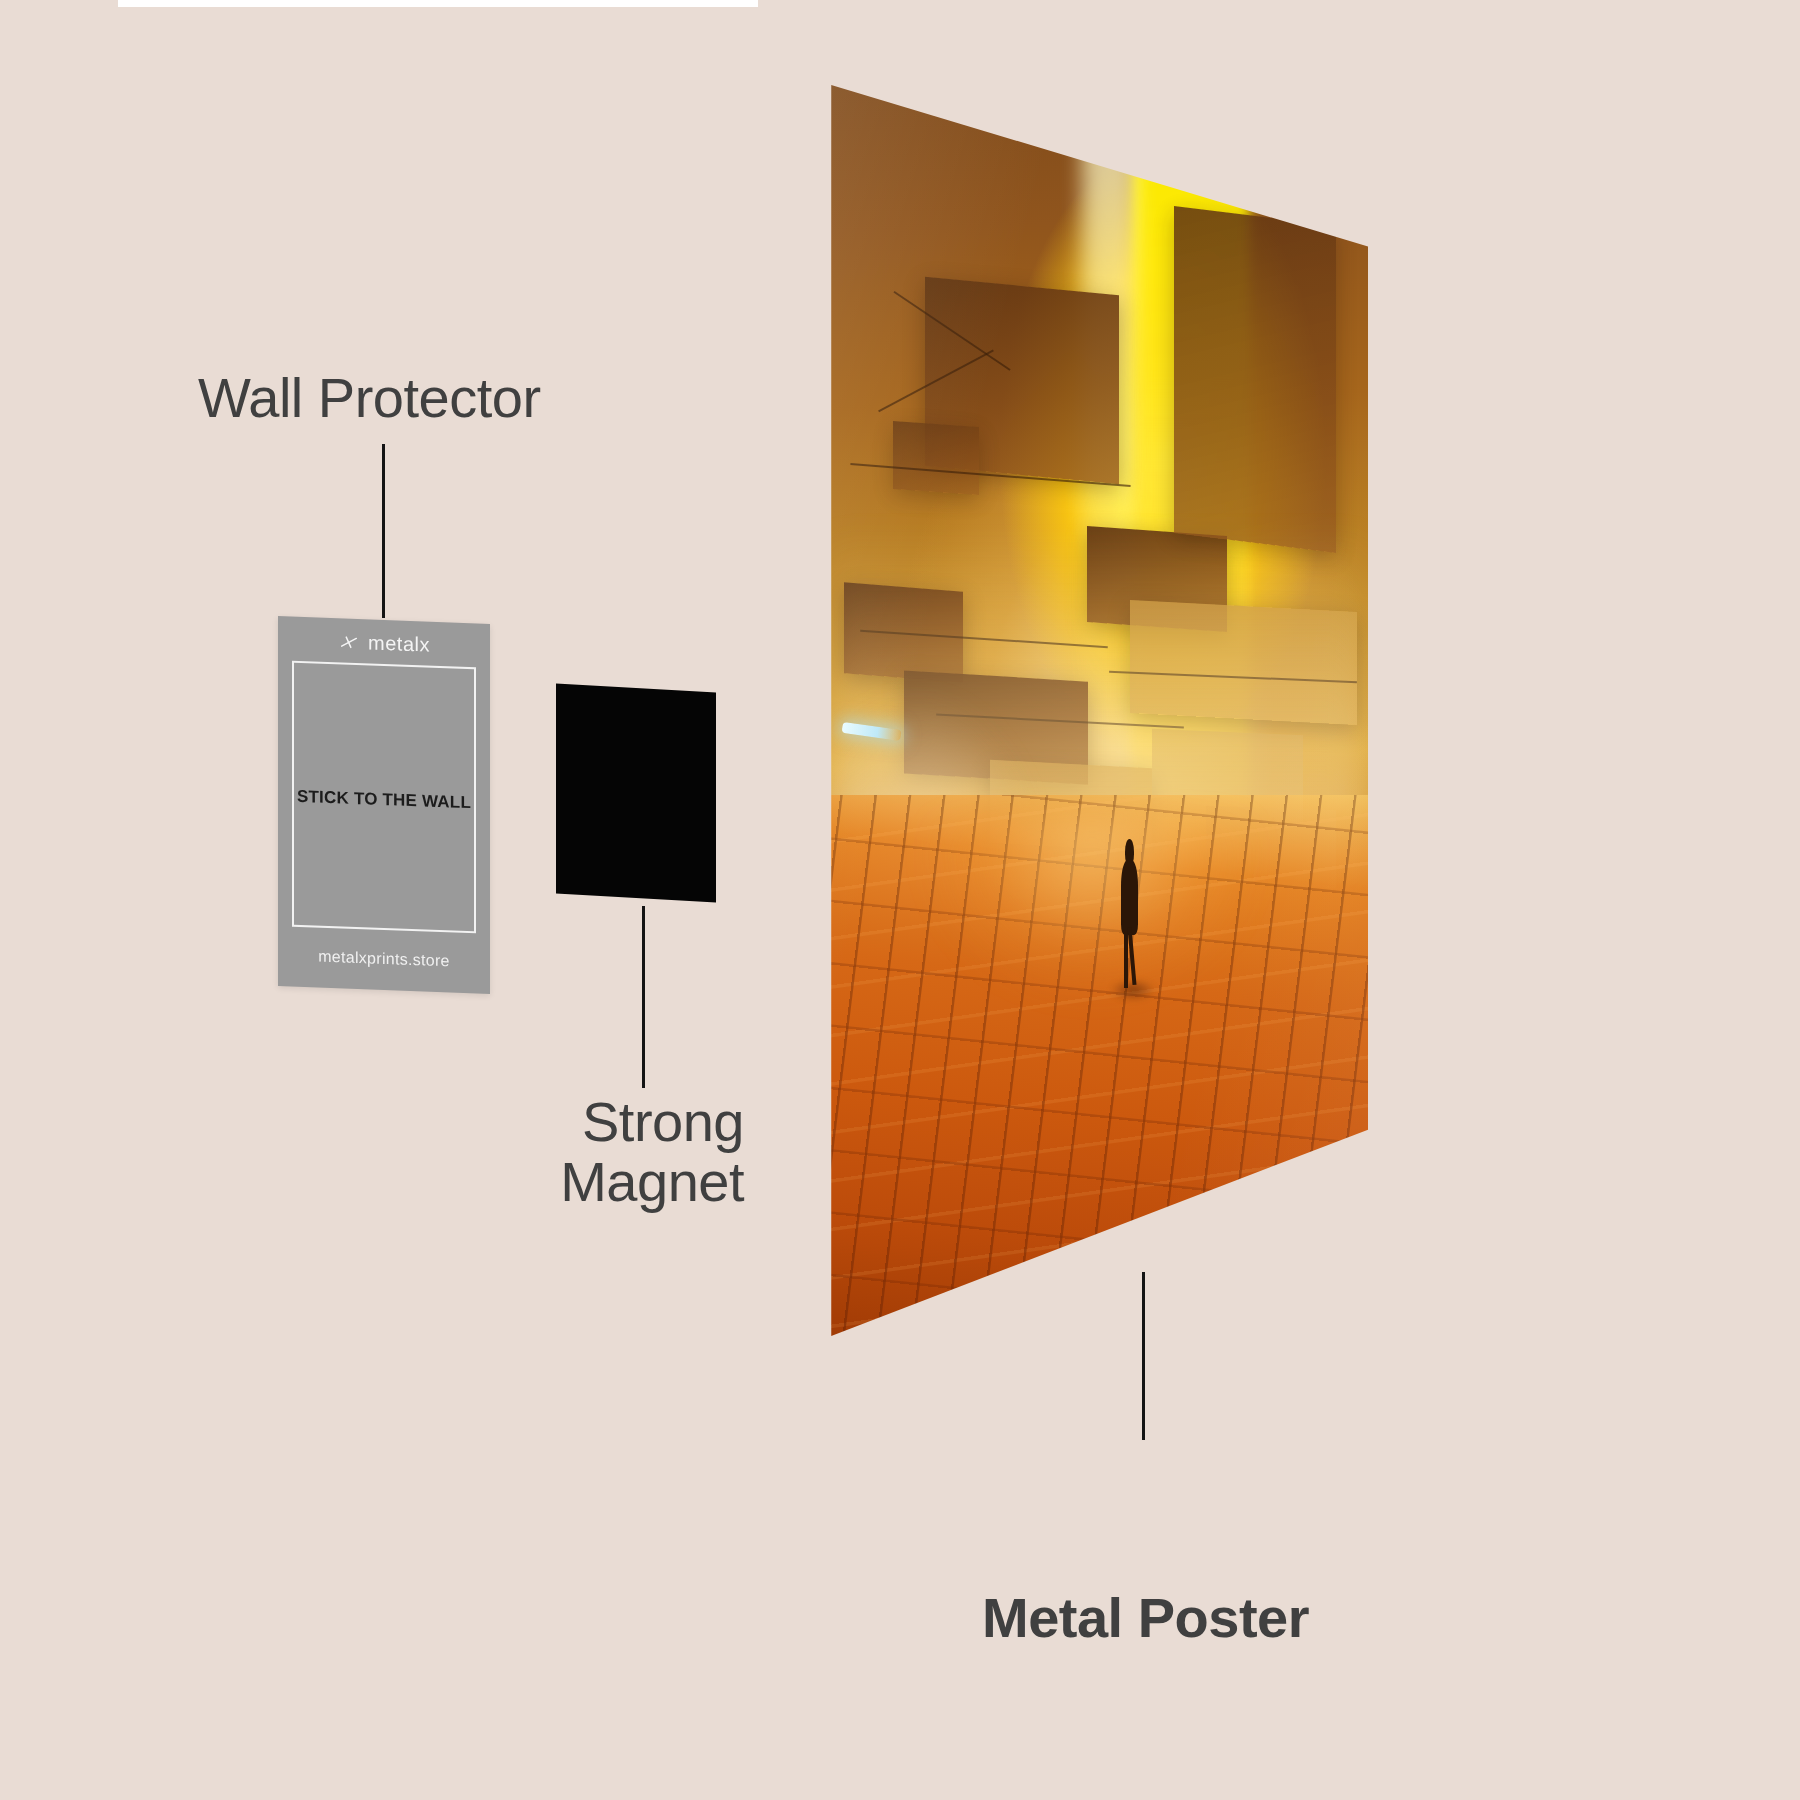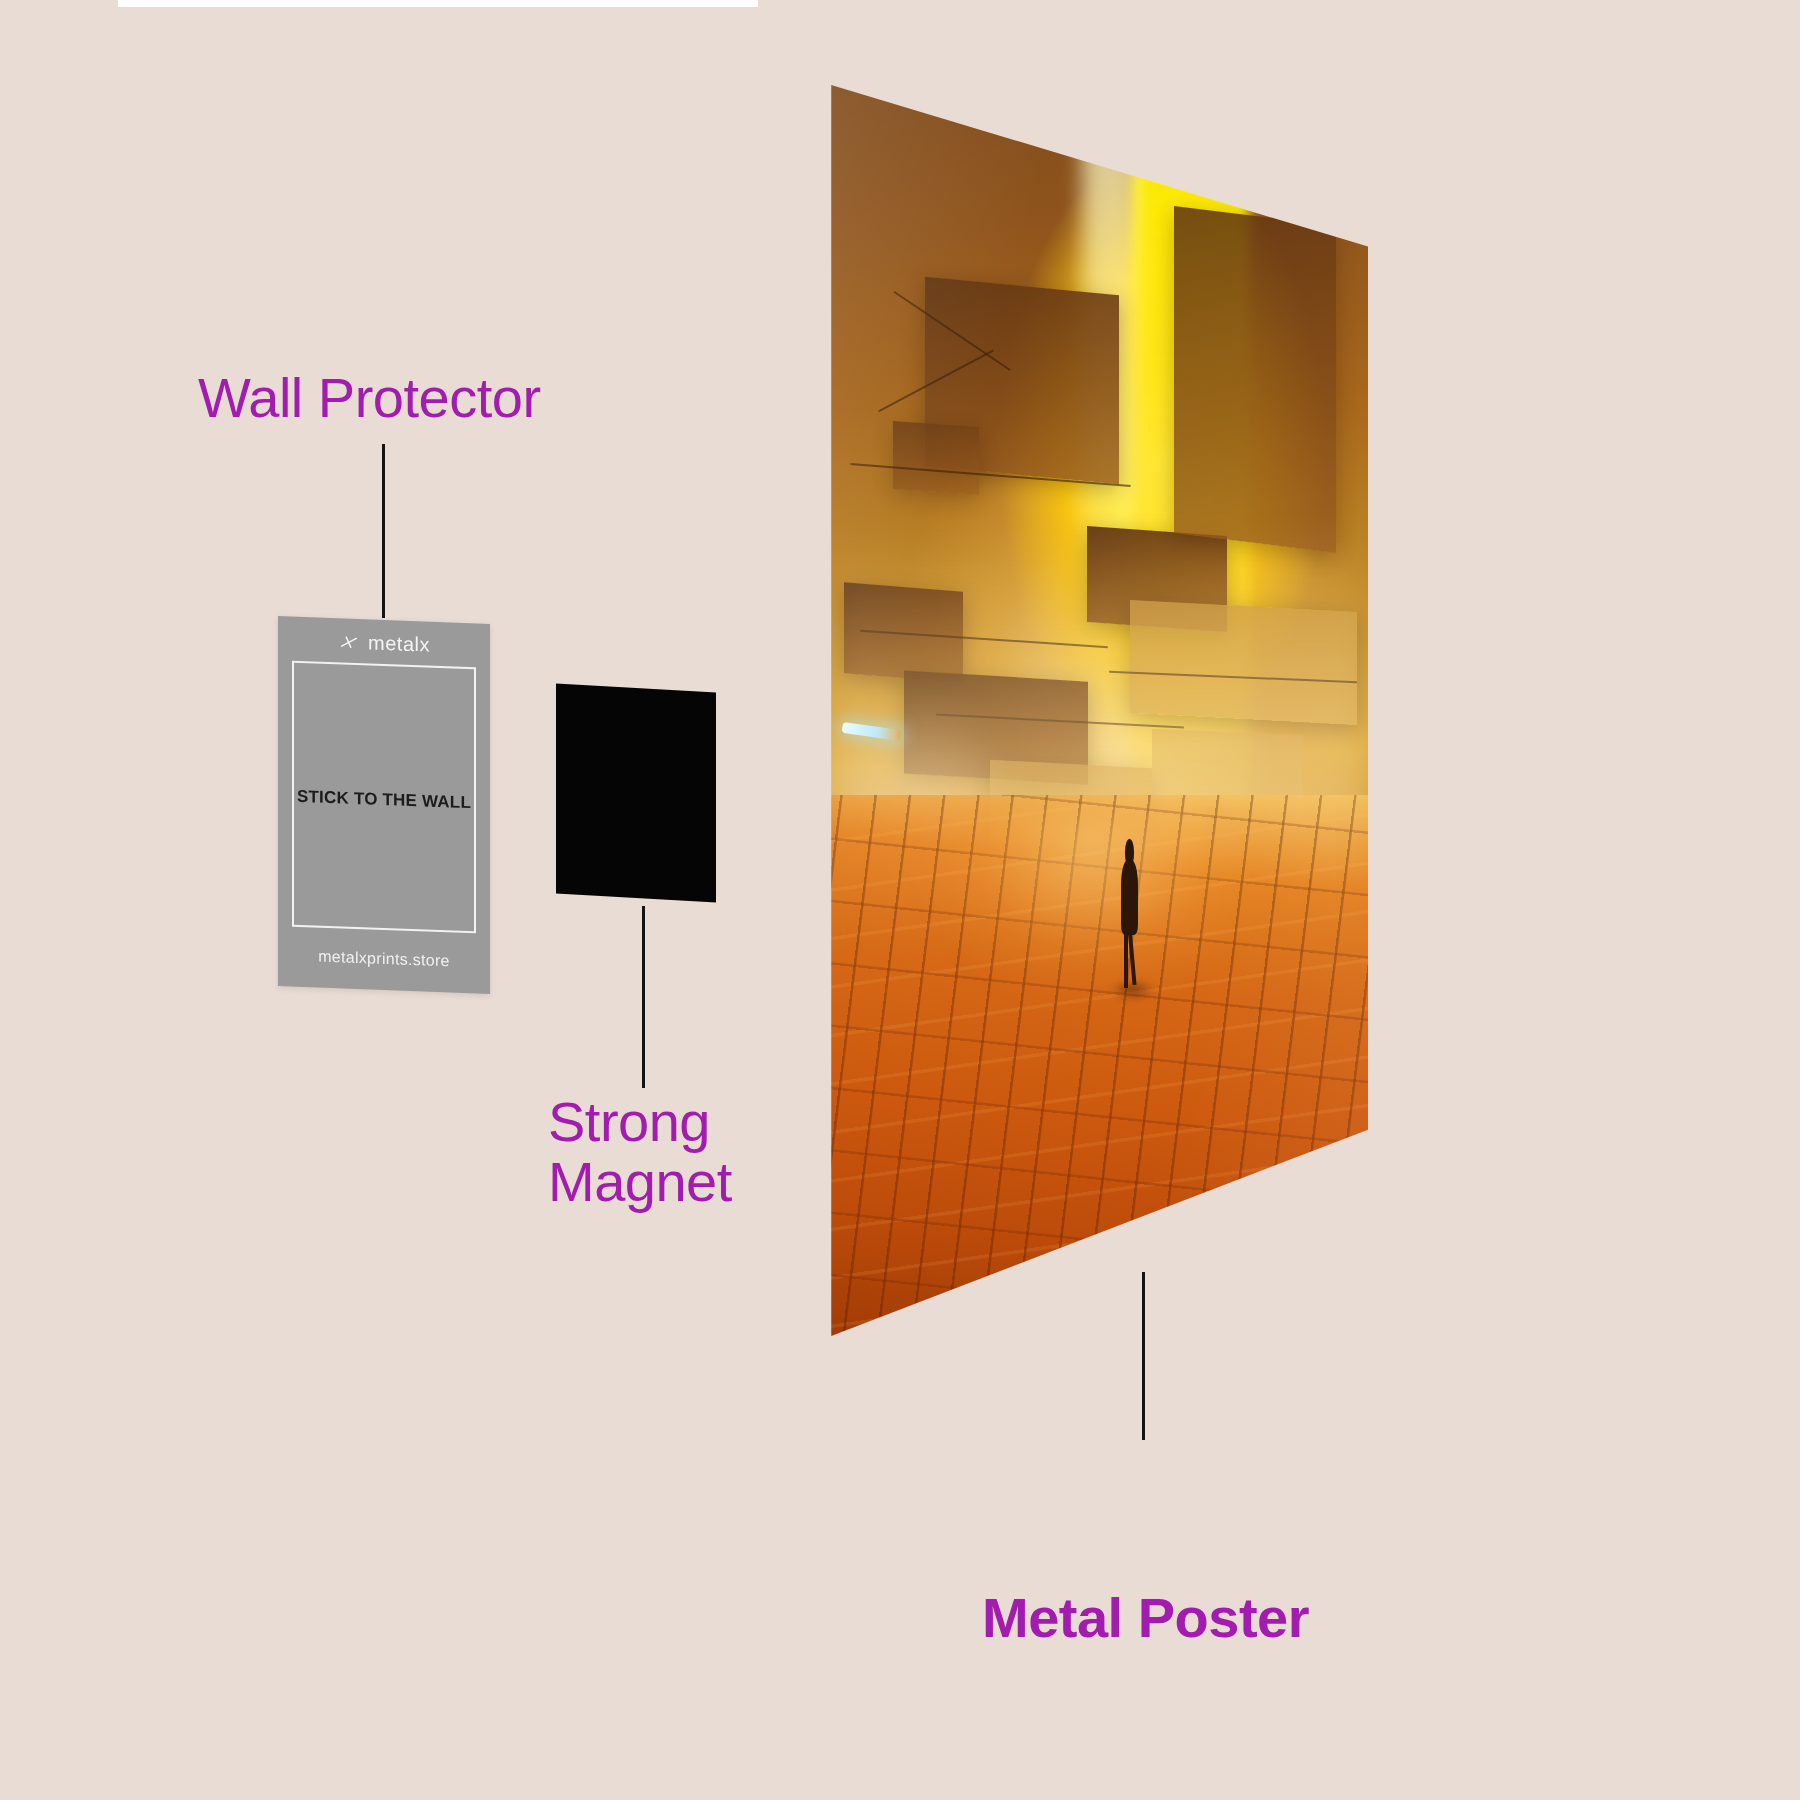--- a/index.html
+++ b/index.html
@@ -28,36 +28,36 @@
     left: 118px;
     top: 0;
     width: 640px;
     height: 7px;
     background: #ffffff;
   }
 
   
   .callout-label {
     position: absolute;
-    color: #a21caf;
+    color: #404040;
     font-weight: 400;
     letter-spacing: -0.5px;
     line-height: 1.08;
     white-space: pre-line;
   }
   #label-wall-protector {
     left: 198px;
     top: 368px;
     font-size: 56px;
   }
   #label-strong-magnet {
     left: 548px;
     top: 1092px;
     font-size: 56px;
-    text-align: left;
+    text-align: right;
     width: 196px;
   }
   #label-metal-poster {
     left: 982px;
     top: 1588px;
     font-size: 56px;
     font-weight: bold;
   }
 
   

